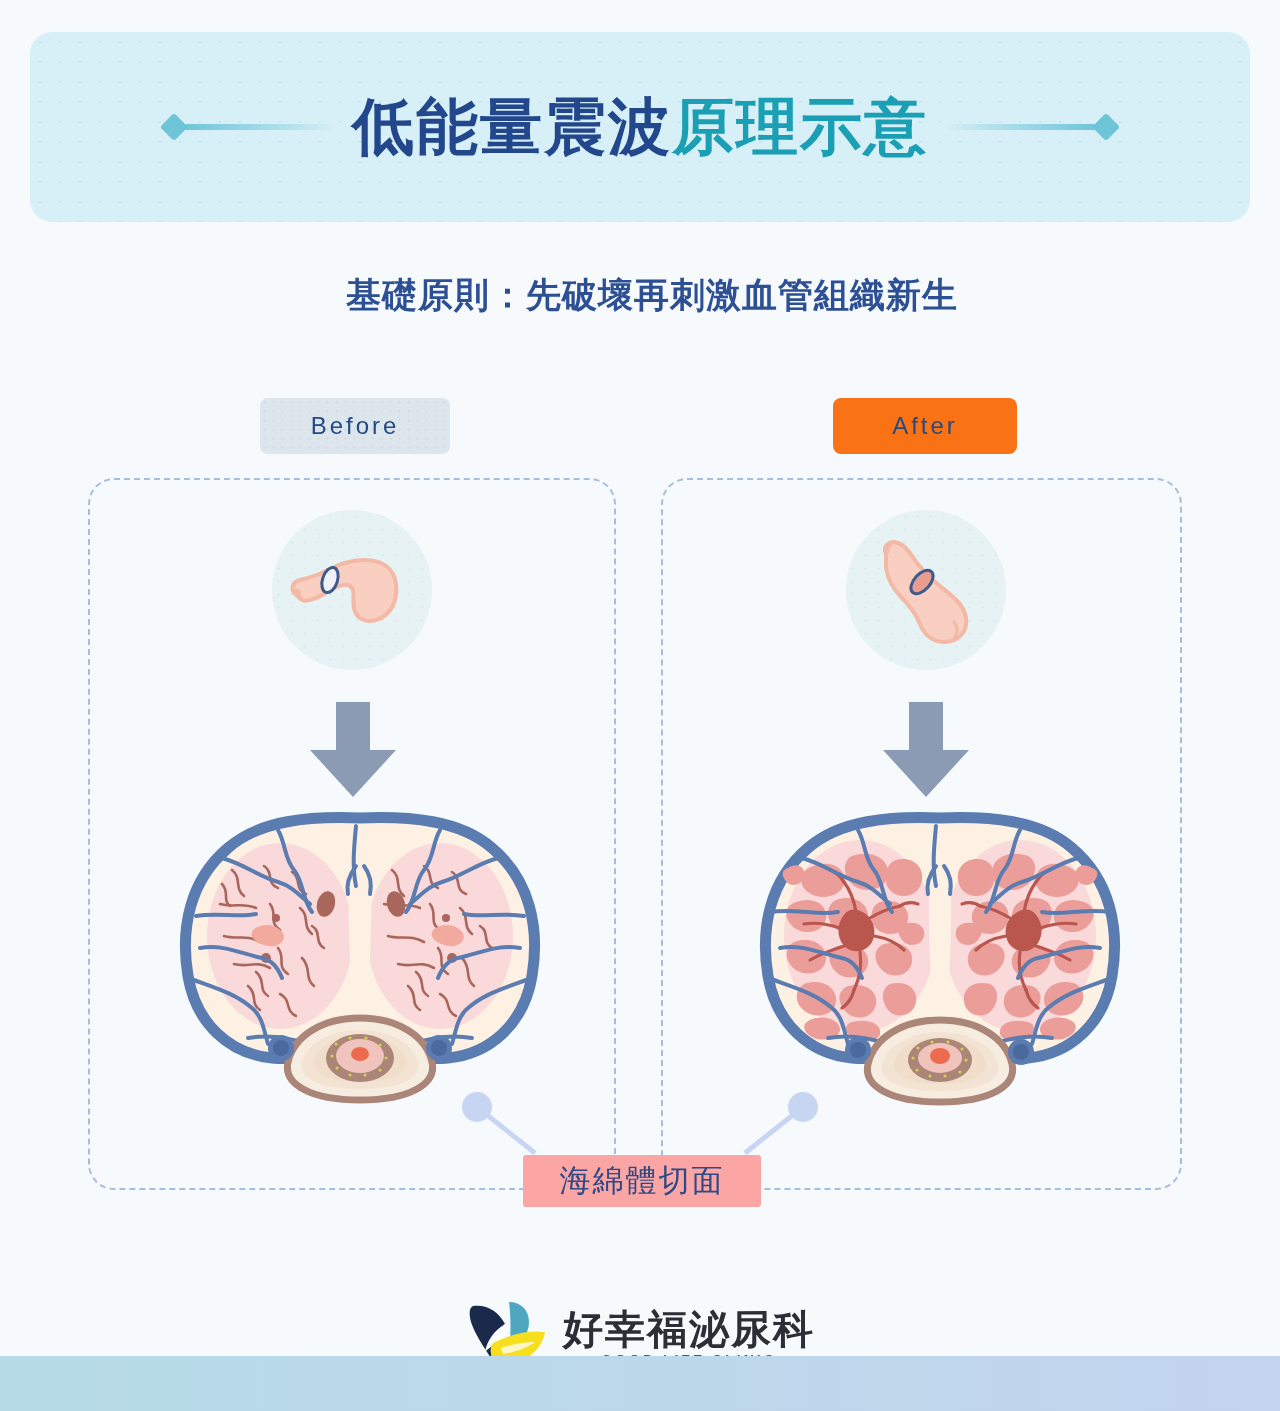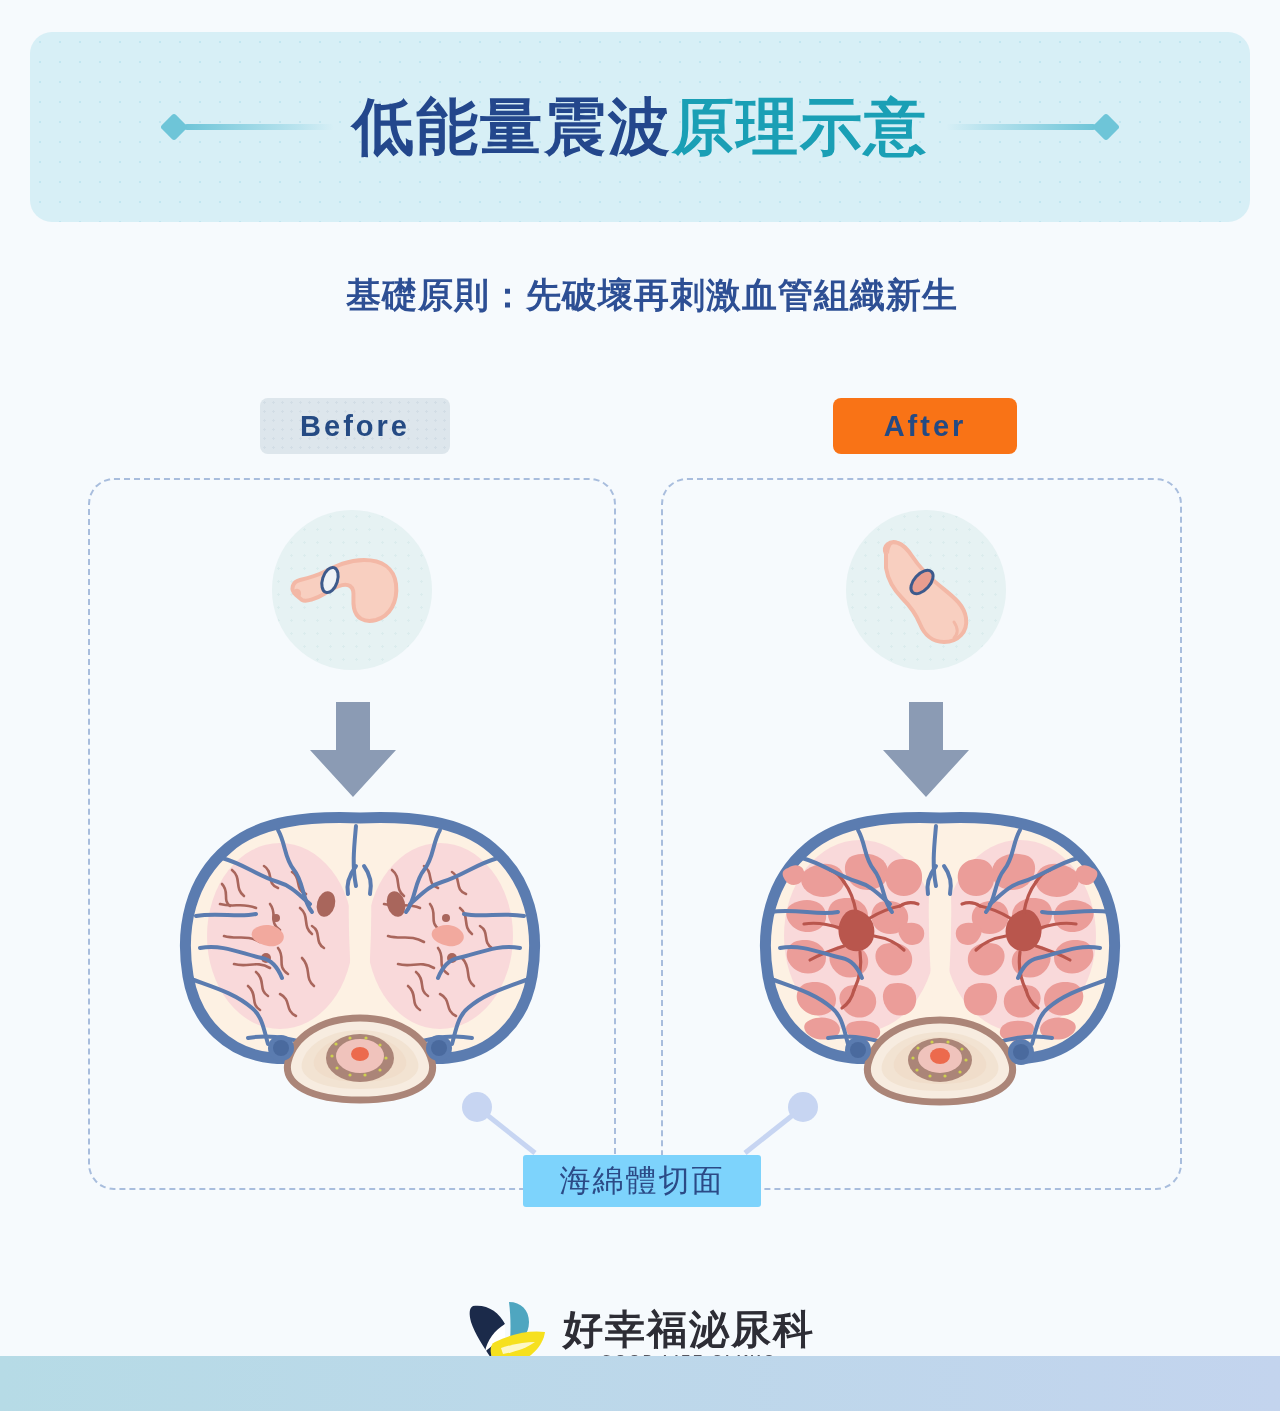--- a/index.html
+++ b/index.html
@@ -42,21 +42,21 @@
   
   .subtitle{
     position:absolute;left:0;right:0;top:272px;text-align:center;
     font-size:35px;font-weight:700;color:#2d4f94;letter-spacing:1px;margin-left:24px;
   }
 
   
   .badge{
     position:absolute;height:56px;border-radius:8px;
     display:flex;align-items:center;justify-content:center;
-    font-size:29px;font-weight:700;letter-spacing:3px;color:#244a83;
+    font-size:24px;font-weight:400;letter-spacing:3px;color:#244a83;
     padding:0 26px;box-sizing:border-box;
   }
   .badge.before{left:260px;top:398px;width:190px;background:#dde6ec;
     background-image:radial-gradient(#d2dde5 1px, transparent 1.2px);background-size:9px 9px;}
   .badge.after{left:833px;top:398px;width:184px;background:#f97316;}
 
   
   .panel{
     position:absolute;top:478px;height:712px;
     border:2px dashed #a8bddd;border-radius:26px;box-sizing:border-box;
@@ -81,21 +81,21 @@
 
   
   .xsec{position:absolute;width:400px;height:300px;}
   .xsec.left{left:160px;top:808px;}
   .xsec.right{left:740px;top:808px;}
 
   
   .callout-svg{position:absolute;left:455px;top:1085px;width:370px;height:70px;}
   .callout-label{
     position:absolute;left:523px;top:1155px;width:238px;height:52px;
-    background:#7dd3fc;border-radius:3px;
+    background:#fca5a5;border-radius:3px;
     display:flex;align-items:center;justify-content:center;
     font-size:31px;color:#2b4a86;letter-spacing:2px;
     font-family:"DejaVu Sans",sans-serif;
   }
 
   
   .footer{
     position:absolute;left:0;right:0;top:1292px;height:92px;
     display:flex;align-items:center;justify-content:center;gap:12px;
   }

